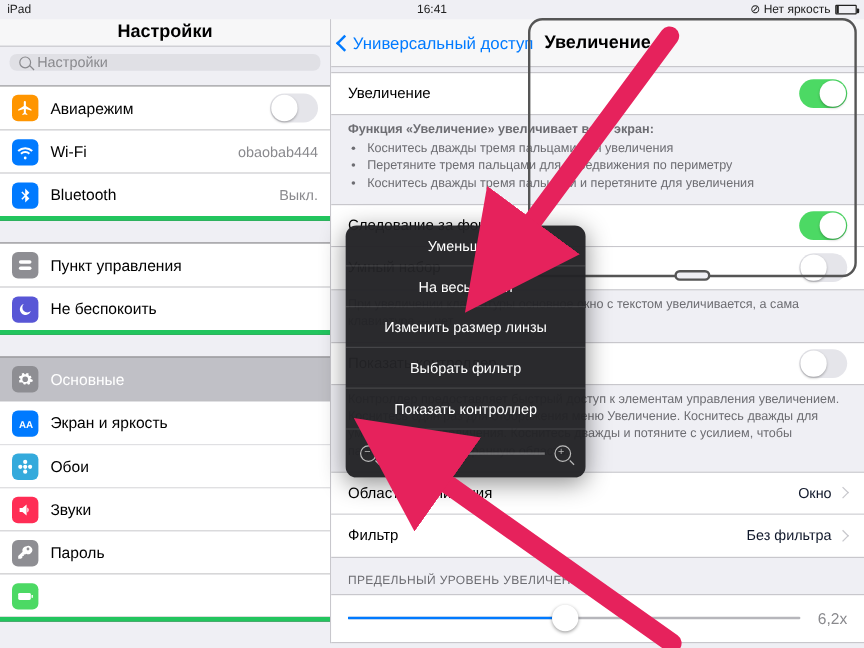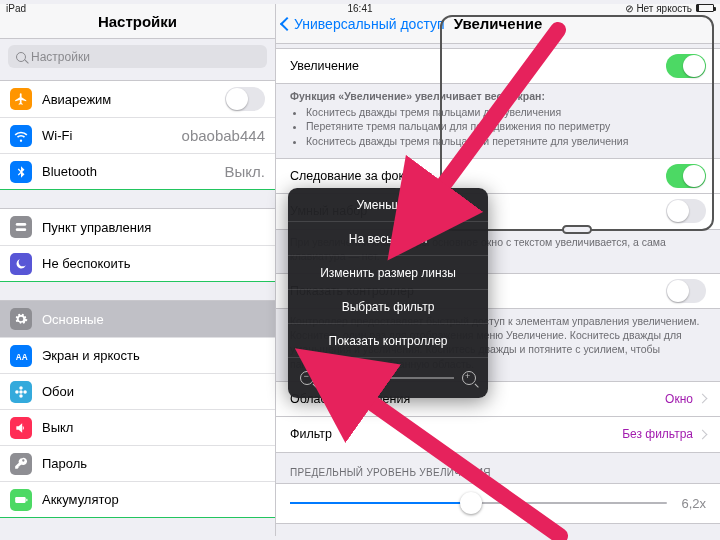--- a/index.html
+++ b/index.html
@@ -3,51 +3,51 @@
 <meta charset="utf-8">
 <style>
 *{box-sizing:border-box;margin:0;padding:0;font-family:-apple-system,Helvetica,Arial,sans-serif;-webkit-font-smoothing:antialiased}
 body{width:720px;height:540px;overflow:hidden;background:#efeff4;position:relative}
 .statusbar{height:16px;display:flex;justify-content:space-between;align-items:center;padding:0 6px;font-size:10px;color:#222;position:absolute;top:0;left:0;right:0;z-index:5}
 .statusbar .sb-center{position:absolute;left:50%;transform:translateX(-50%)}
 .statusbar .sb-right{display:flex;align-items:center;gap:4px}
 .batt{display:inline-block;width:18px;height:8px;border:1px solid #222;border-radius:1px;position:relative}
 .batt::after{content:"";position:absolute;right:-3px;top:2px;width:2px;height:4px;background:#222;border-radius:0 1px 1px 0}
 .batt i{display:block;height:100%;width:14%;background:#222}
-.columns{display:flex;height:536px;padding-top:4px}
+.columns{display:flex;height:536px;padding-top:16px}
 .sidebar{width:276px;background:#efeff4;border-right:1px solid #c8c7cc;display:flex;flex-direction:column}
 .detail{flex:1;background:#efeff4;display:flex;flex-direction:column;position:relative}
 .navhdr{height:40px;display:flex;align-items:center;justify-content:center;border-bottom:1px solid #c8c7cc;background:#f7f7f8;position:relative}
 .navhdr .title{font-size:15px;font-weight:600}
 .navhdr .back{position:absolute;left:6px;display:flex;align-items:center;color:#007aff;font-size:14px;gap:2px}
 .chev-l{width:10px;height:10px;border-left:2px solid #007aff;border-bottom:2px solid #007aff;transform:rotate(45deg)}
 .search{margin:6px 8px 12px;background:#e0e0e5;border-radius:6px;height:26px;display:flex;align-items:center;padding:0 8px;color:#8a8a8e;font-size:12px;gap:5px}
 .mag{width:10px;height:10px;border:1.4px solid #8a8a8e;border-radius:50%;position:relative}
 .mag::after{content:"";position:absolute;width:5px;height:1.4px;background:#8a8a8e;right:-4px;bottom:-2px;transform:rotate(45deg)}
-.group{background:#404040;border-top:1px solid #c8c7cc;border-bottom:1px solid #22c55e;margin-bottom:18px}
+.group{background:#404040;border-top:1px solid #c8c7cc;border-bottom:4px solid #22c55e;margin-bottom:18px}
 .row{display:flex;align-items:center;min-height:36px;padding:0 10px 0 10px;font-size:13px;color:#000;background:#fff;position:relative}
 .row+.row{border-top:1px solid #e0e0e3;margin-left:0}
 .row .lbl{flex:1}
-.row .val{color:#8a8a8e;font-size:15px}
+.row .val{color:#8a8a8e;font-size:12px}
 .row.sel{background:#d8d8dc}
 .row.sel .lbl{color:#fff}
 .appicon{width:22px;height:22px;border-radius:5px;margin-right:10px;display:flex;align-items:center;justify-content:center;flex-shrink:0}
 .appicon svg{width:14px;height:14px;fill:#fff}
 .switch{width:40px;height:24px;border-radius:12px;background:#e5e5ea;position:relative;flex-shrink:0}
 .switch.on{background:#4cd964}
 .switch .knob{width:22px;height:22px;background:#fff;border-radius:50%;position:absolute;top:1px;left:1px;box-shadow:0 1px 2px rgba(0,0,0,.3)}
 .switch.on .knob{left:17px}
 .chev-r{width:7px;height:7px;border-right:1.5px solid #c7c7cc;border-top:1.5px solid #c7c7cc;transform:rotate(45deg);margin-left:6px}
 .sect-head{font-size:10px;color:#6d6d72;padding:14px 14px 5px;text-transform:uppercase;letter-spacing:.3px}
 .sect-foot{font-size:10.5px;color:#6d6d72;padding:5px 14px 0;line-height:1.35}
 .sect-foot ul{padding-left:16px;margin-top:2px}
 .drow{display:flex;align-items:center;min-height:36px;padding:0 14px;background:#fff;border-top:1px solid #c8c7cc;border-bottom:1px solid #c8c7cc;font-size:13px}
 .drow+.drow{border-top:none}
 .drow .lbl{flex:1}
-.drow .val{color:#a21caf;font-size:12px}
+.drow .val{color:#0f172a;font-size:12px}
 .dgroup{margin-top:4px}
 .slider-row{background:#fff;border-top:1px solid #c8c7cc;border-bottom:1px solid #c8c7cc;padding:12px 14px;display:flex;align-items:center;gap:14px}
 .slider-track{flex:1;height:2px;background:#b6b6bb;position:relative;border-radius:1px}
 .slider-track .fill{position:absolute;left:0;top:0;bottom:0;background:#007aff;width:48%}
 .slider-track .thumb{position:absolute;width:22px;height:22px;background:#fff;border-radius:50%;box-shadow:0 1px 3px rgba(0,0,0,.4);top:-10px;left:48%;transform:translateX(-50%)}
 .slider-val{font-size:13px;color:#8a8a8e}
 
 .zoom-window{position:absolute;top:15px;right:6px;width:274px;height:216px;border:2px solid #555;border-radius:12px;background:transparent;z-index:3}
 .zoom-window .handle{position:absolute;bottom:-5px;left:50%;transform:translateX(-50%);width:30px;height:9px;border:2px solid #555;border-radius:5px;background:#efeff4}
 
@@ -170,38 +170,37 @@
               </svg>
             </span>
             <span class="lbl">Обои</span>
           </div>
           <div class="row">
             <span class="appicon" style="background: rgb(255, 45, 85);">
               <svg viewBox="0 0 24 24">
                 <path d="M4 9v6h4l6 5V4L8 9H4zm13 3a4 4 0 00-2-3.5v7A4 4 0 0017 12z"></path>
               </svg>
             </span>
-            <span class="lbl">Выкл</span>
+            <span class="lbl">Звуки</span>
           </div>
           <div class="row">
             <span class="appicon" style="background: rgb(142, 142, 147);">
               <svg viewBox="0 0 24 24">
                 <path d="M14 2a6 6 0 00-5.7 8L2 16v4h4l2-2v-2h2v-2h2l1.3-1.3A6 6 0 1014 2zm2 6a2 2 0 110-4 2 2 0 010 4z"></path>
               </svg>
             </span>
             <span class="lbl">Пароль</span>
           </div>
           <div class="row">
             <span class="appicon" style="background: rgb(76, 217, 100);">
               <svg viewBox="0 0 24 24">
                 <rect x="2" y="7" width="18" height="10" rx="2"></rect>
                 <rect x="21" y="10" width="2" height="4"></rect>
               </svg>
             </span>
-            <span class="lbl">Аккумулятор</span>
           </div>
         </div>
       </div>
   </div>
 
   <div class="detail">
     <div class="navhdr">
       <div class="back">
         <span class="chev-l"></span>
         <span>Универсальный доступ</span>

